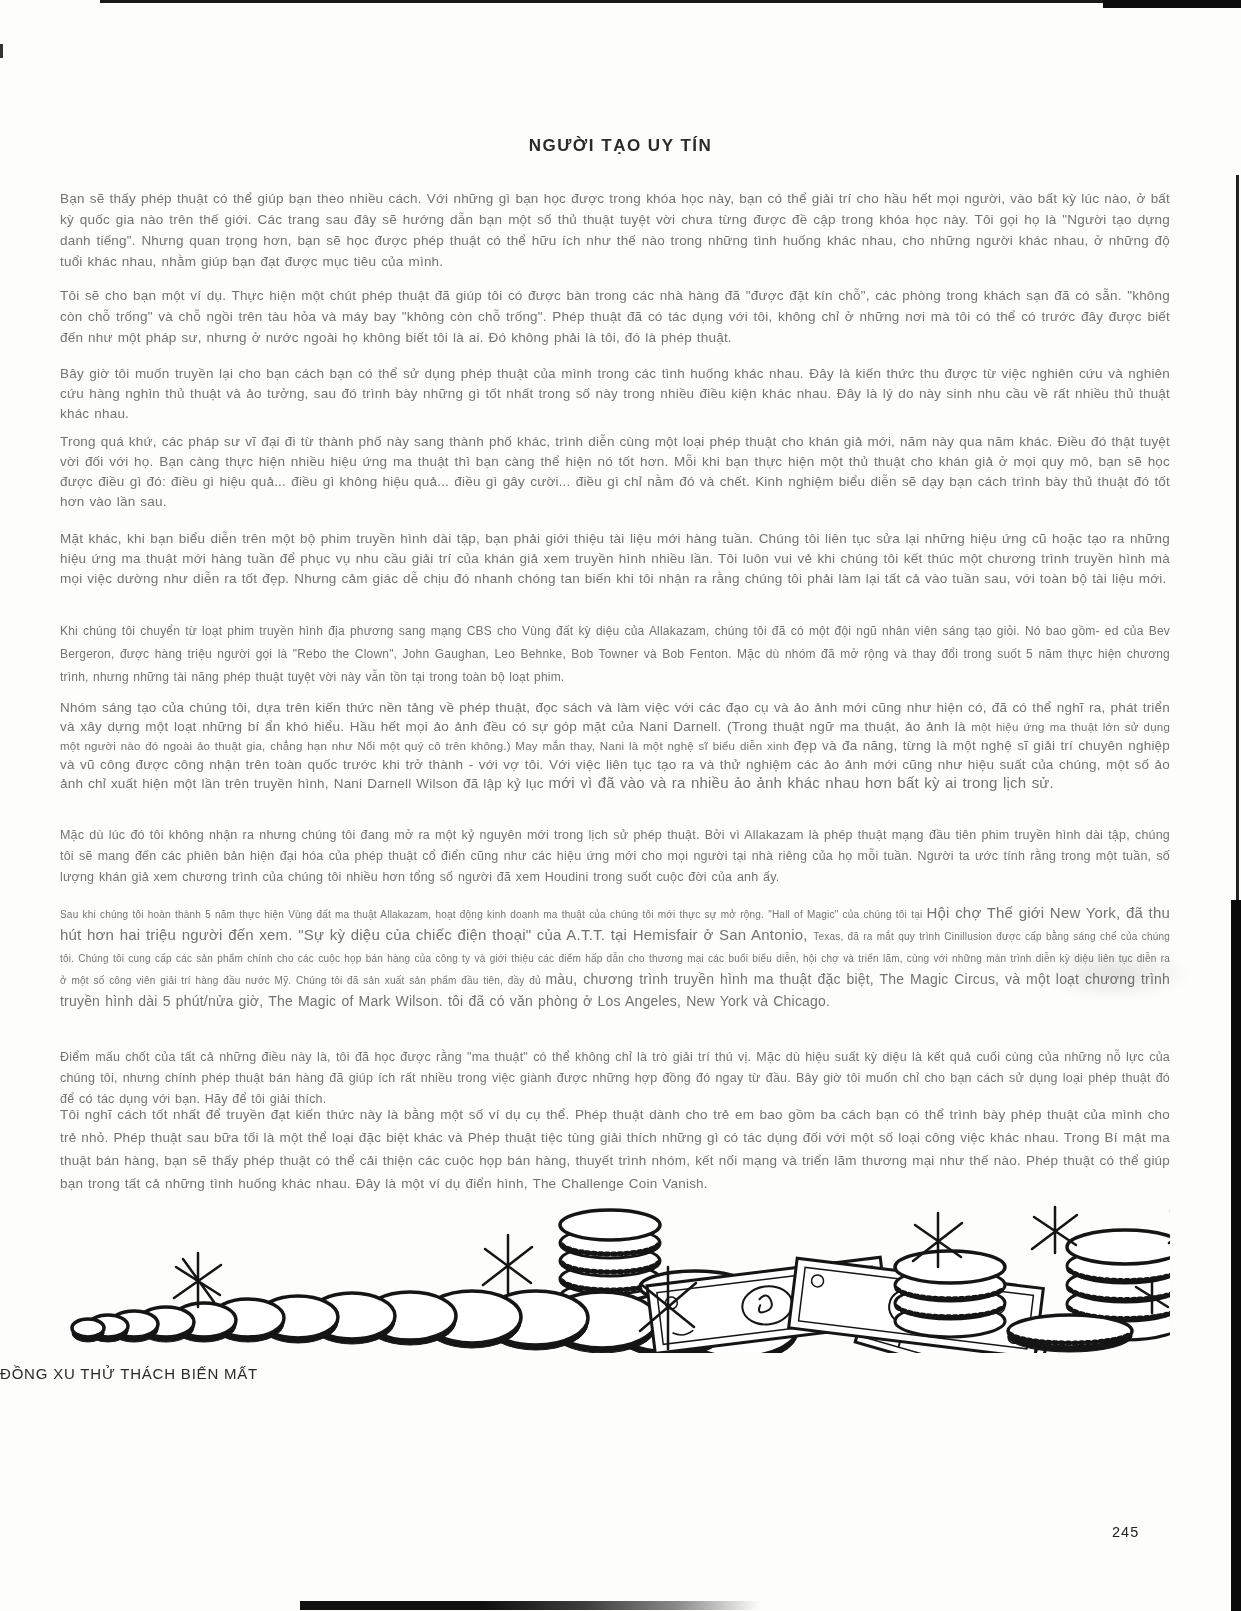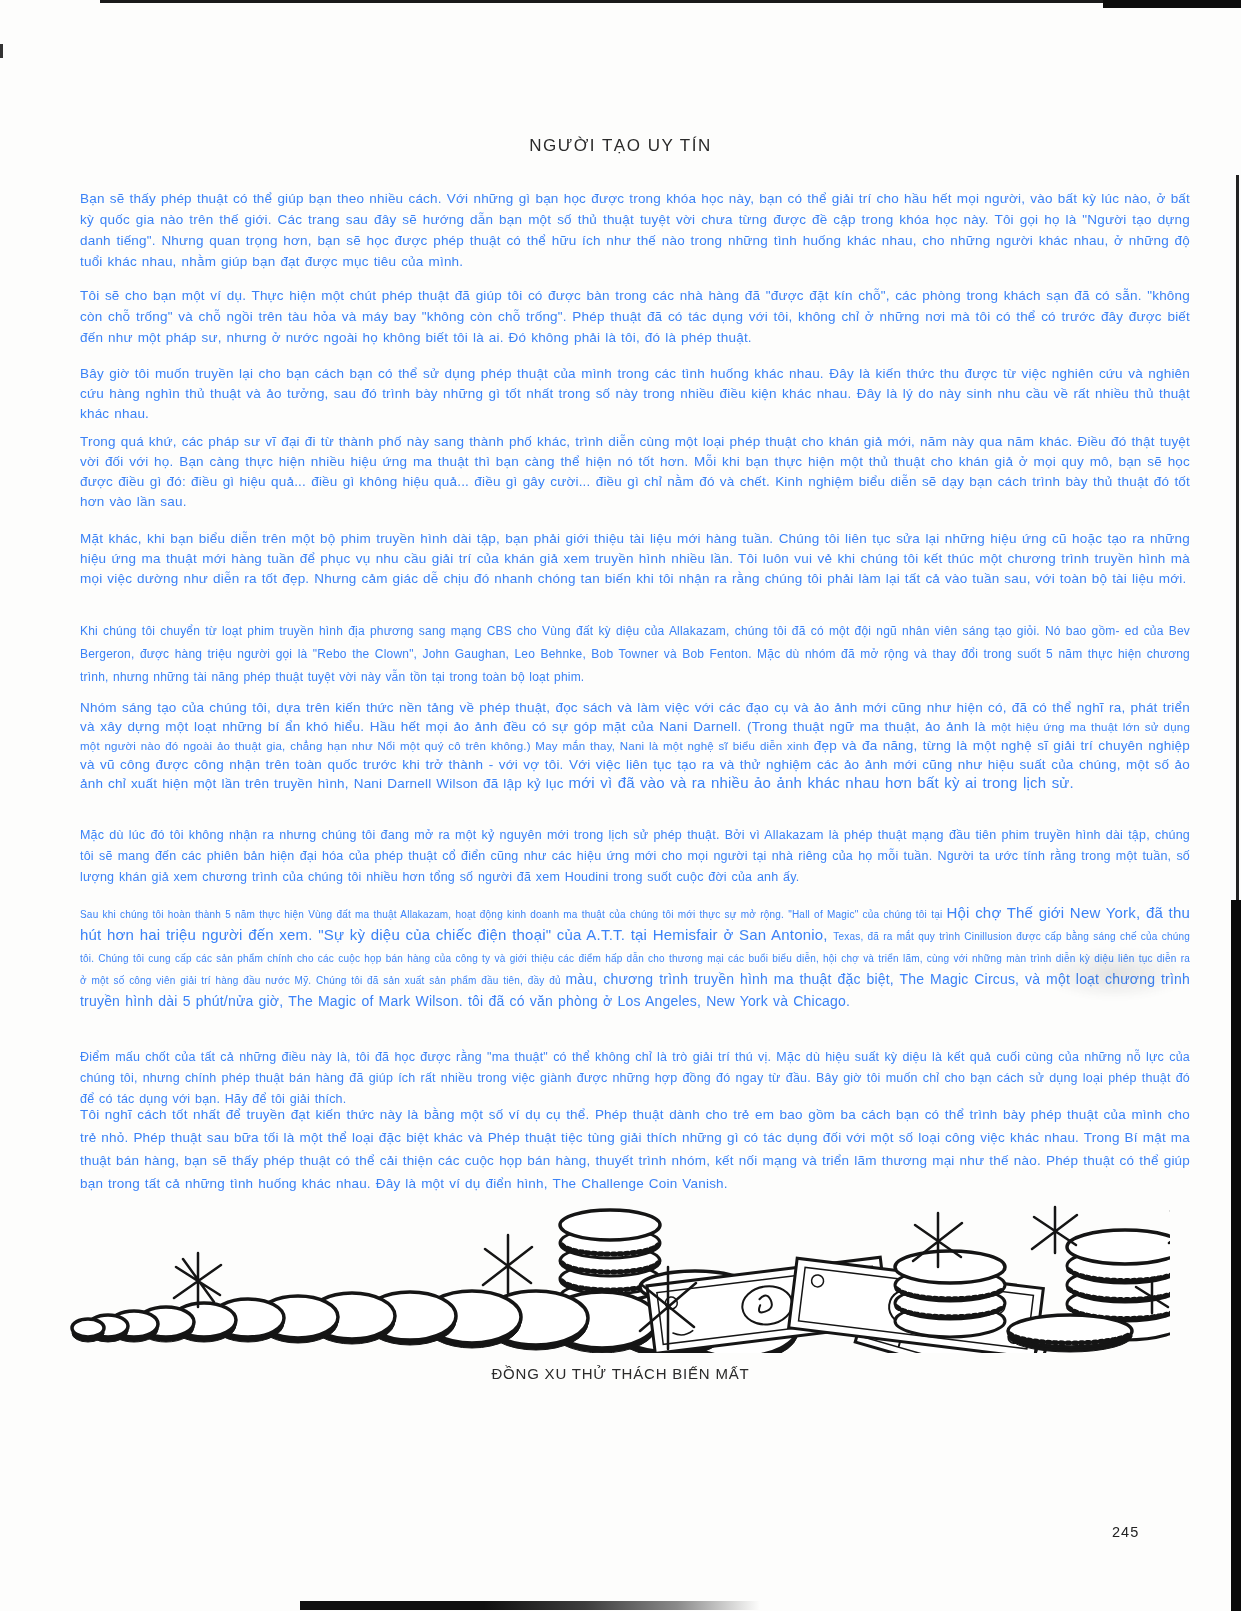--- a/index.html
+++ b/index.html
@@ -3,36 +3,36 @@
 <meta charset="utf-8">
 <style>
   html,body{margin:0;padding:0;background:#e9e9e9;}
   .page{
     position:relative;width:1241px;height:1611px;margin:0 auto;
     background:#fdfdfc;color:#1d1d1d;
     font-family:"Liberation Sans",sans-serif;overflow:hidden;
   }
   .title{
     position:absolute;left:0;top:136px;width:100%;margin:0;
-    text-align:center;font-size:17px;font-weight:400;letter-spacing:1.5px;color:#2a2a2a;
+    text-align:center;font-size:17px;font-weight:700;letter-spacing:1.5px;color:#2a2a2a;
   }
   .para{
-    position:absolute;left:80px;width:1110px;
-    text-align:justify;letter-spacing:.2px;word-spacing:1px;color:#3b82f6;
+    position:absolute;left:60px;width:1110px;
+    text-align:justify;letter-spacing:.2px;word-spacing:1px;color:#737373;
   }
   .t-xs  {font-size:10px;}
   .t-xs2 {font-size:11.5px;}
   .t-sm  {font-size:12px;}
   .t-base{font-size:12.5px;}
   .t-md  {font-size:13.5px;}
   .t-md2 {font-size:14px;}
   .t-lg  {font-size:15px;}
   .caption{
     position:absolute;left:0;top:1365px;width:100%;
-    text-align:center;font-size:15px;letter-spacing:.8px;color:#2a2a2a;
+    text-align:left;font-size:15px;letter-spacing:.8px;color:#2a2a2a;
   }
   .pageno{position:absolute;left:1112px;top:1524px;font-size:14.5px;letter-spacing:1px;color:#222;}
   .illus{position:absolute;left:70px;top:1203px;width:1100px;height:150px;}
   
   .art{position:absolute;background:#111;}
   .art-top-line{left:100px;top:0;width:1141px;height:3px;background:#1a1a1a;}
   .art-top-right{left:1103px;top:0;width:138px;height:8px;background:#0d0d0d;}
   .art-right-thin{left:1236px;top:175px;width:3px;height:725px;background:#222;}
   .art-right-thick{left:1231px;top:900px;width:10px;height:711px;background:#0a0a0a;}
   .art-bottom-bar{left:300px;top:1601px;width:460px;height:9px;

